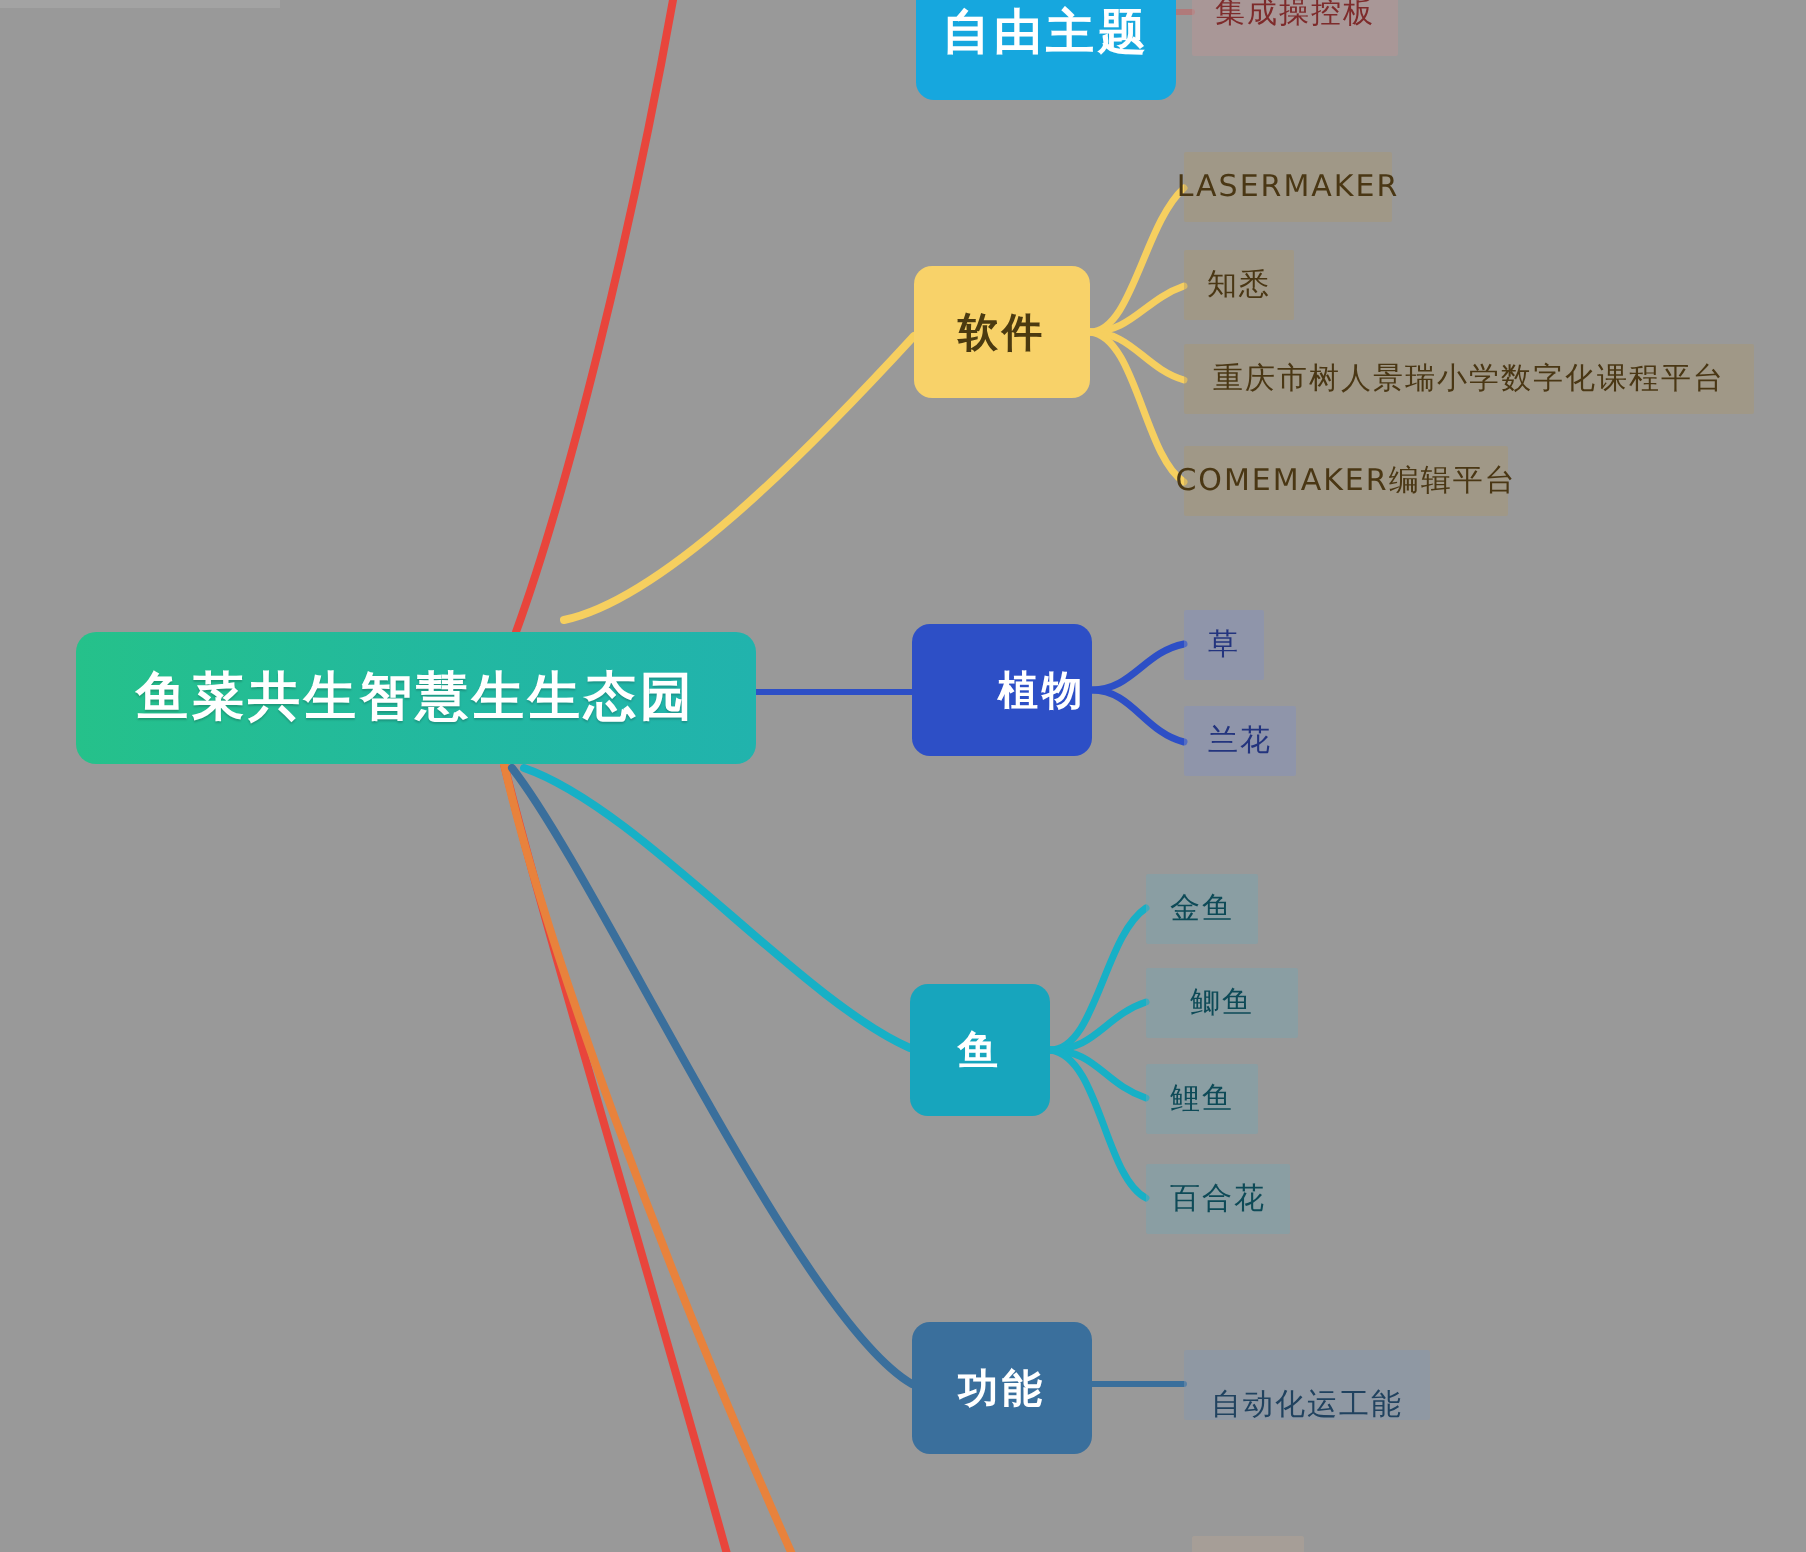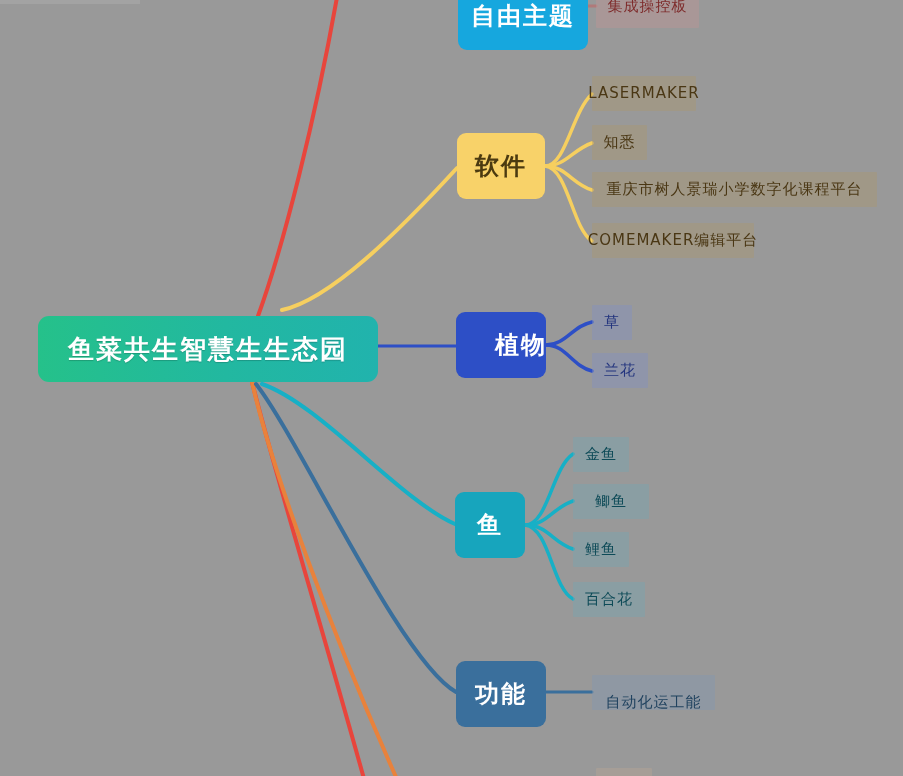--- a/index.html
+++ b/index.html
@@ -45,21 +45,21 @@
     color: #ffffff;
     font-size: 26px;
     font-weight: bold;
     letter-spacing: 2px;
     text-shadow: 0 1px 1px rgba(0,0,0,.18);
   }
 
   
   .node.branch {
     border-radius: 9px;
-    font-size: 24px;
+    font-size: 20px;
     font-weight: bold;
     letter-spacing: 2px;
   }
   .node.branch.soft   { background: #f8d269; color: #4b3a10; }
   .node.branch.plant  { background: #2d4fc6; color: #ffffff; padding-left: 40px; }
   .node.branch.fish   { background: #17a5bd; color: #ffffff; }
   .node.branch.func   { background: #3a6f9c; color: #ffffff; }
   .node.branch.free   { background: #16a7de; color: #ffffff; font-size: 24px; }
 
   
@@ -119,21 +119,21 @@
     <path fill="none" stroke="#2d4fc6" stroke-width="3.5" stroke-linecap="round" d="M 546,345 C 566,345 572,366 592,371"></path>
 
     <path fill="none" stroke="#17b0c6" stroke-width="3.5" stroke-linecap="round" d="M 525,525 C 548,525 552,468 573,454"></path>
     <path fill="none" stroke="#17b0c6" stroke-width="3.5" stroke-linecap="round" d="M 525,525 C 548,525 552,508 573,501"></path>
     <path fill="none" stroke="#17b0c6" stroke-width="3.5" stroke-linecap="round" d="M 525,525 C 548,525 552,542 573,549"></path>
     <path fill="none" stroke="#17b0c6" stroke-width="3.5" stroke-linecap="round" d="M 525,525 C 550,528 552,588 573,599"></path>
 
     <path fill="none" stroke="#3a6f9c" stroke-width="3" stroke-linecap="round" d="M 546,692 L 592,692"></path>
   </svg>
 
-  <div class="node root" style="left:38px; top:316px; width:340px; height:66px;border-radius:11px;">
+  <div class="node root" style="left:38px; top:316px; width:340px; height:66px;">
     <span>鱼菜共生智慧生生态园</span>
   </div>
 
   <div class="node branch free clipped-top" style="left:458px; top:-18px; width:130px; height:68px;">
     <span>自由主题</span>
   </div>
   <div class="node leaf panel clipped-top" style="left:596px; top:-16px; width:103px; height:44px;">
     <span>集成操控板</span>
   </div>
 

